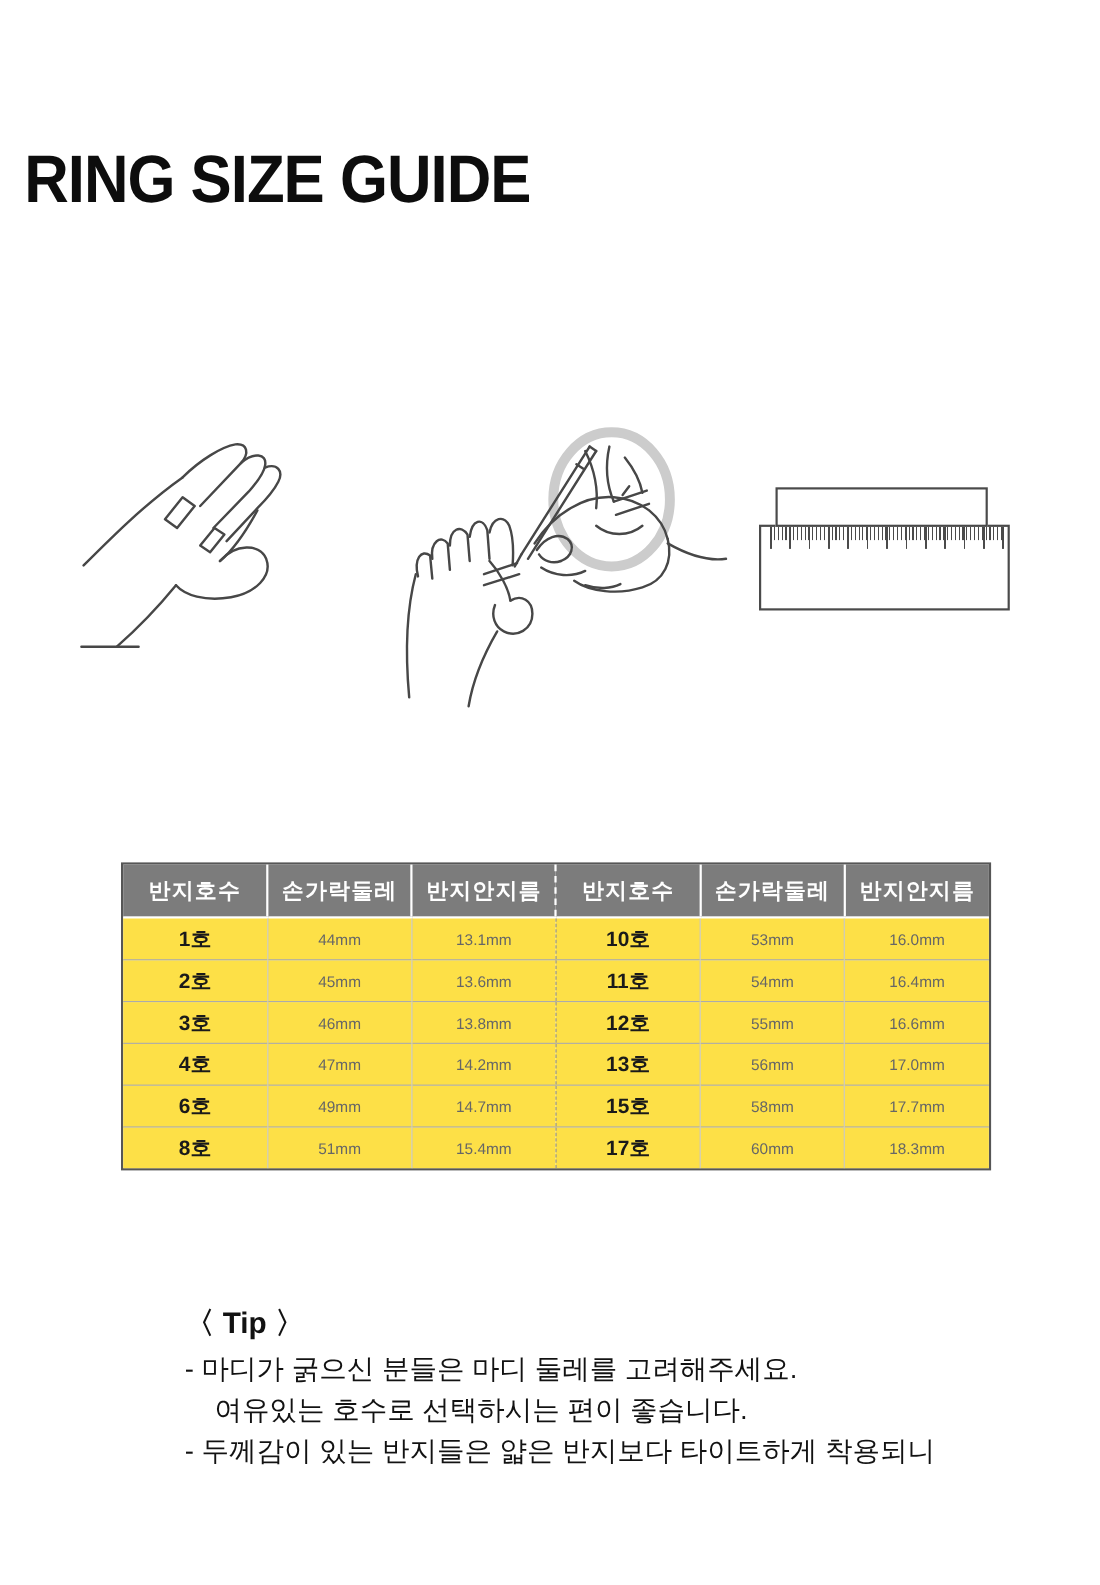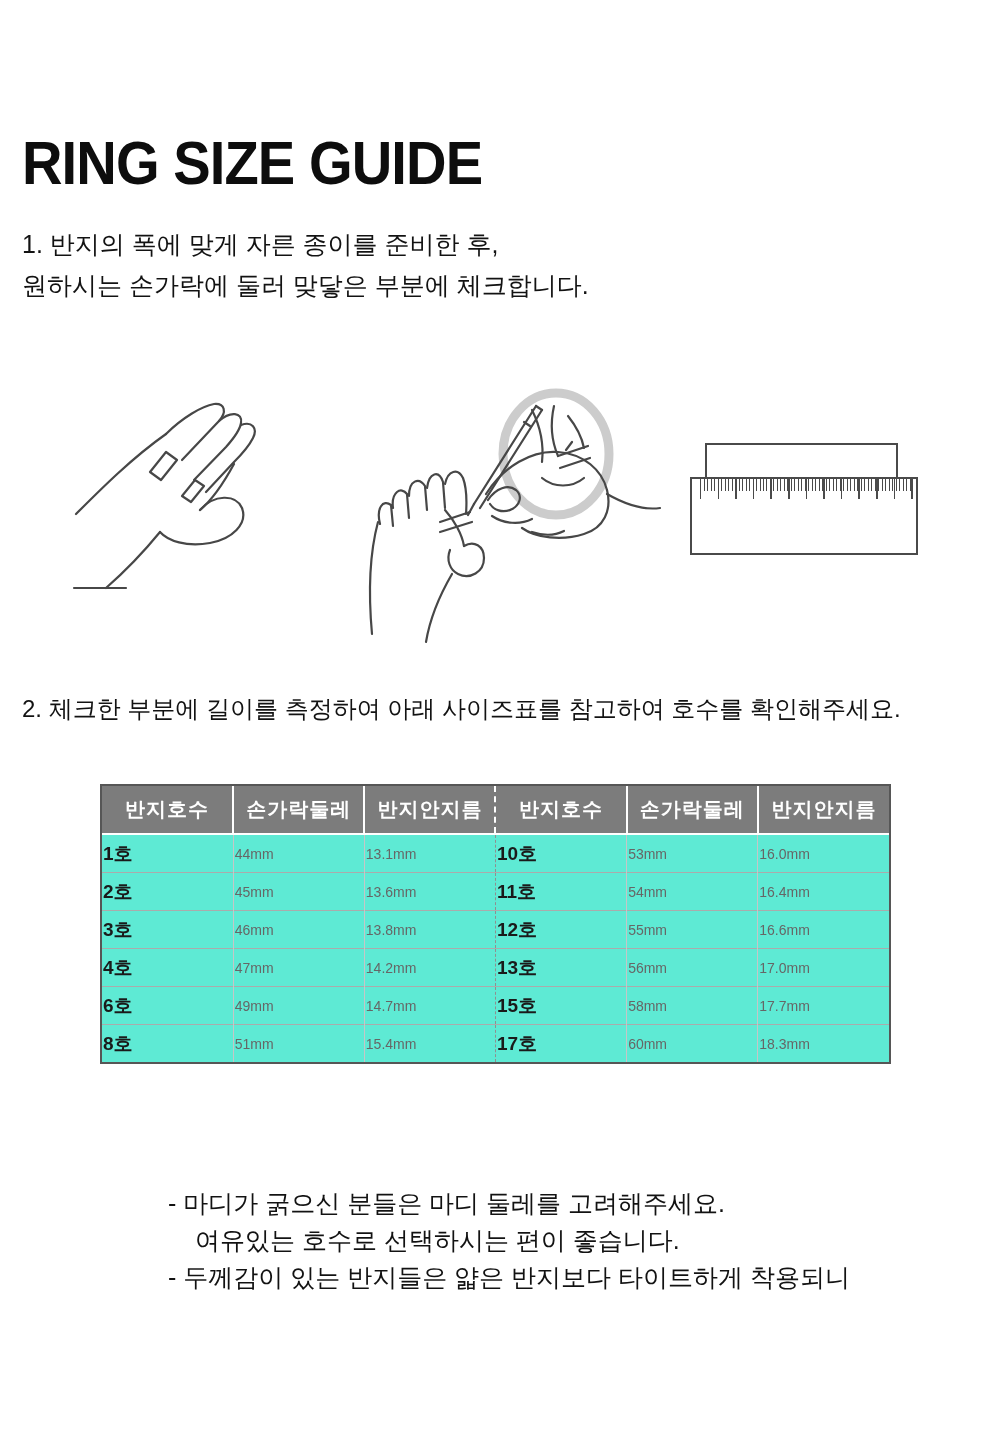--- a/index.html
+++ b/index.html
@@ -44,58 +44,54 @@
     position:absolute; left:8px; right:3px; top:0; height:12px;
     background:repeating-linear-gradient(90deg,#4a4a4a 0 1px,transparent 1px 3.5px);
   }
   .ruler-ticks-long {
     position:absolute; left:8px; right:3px; top:0; height:20px;
     background:repeating-linear-gradient(90deg,#4a4a4a 0 1.5px,transparent 1.5px 17.6px);
   }
 
   
   .size-table-wrap {
-    position:absolute; left:100px; top:784px; width:787px;
+    position:absolute; left:110px; top:784px; width:787px;
     border:2px solid #565656; background:#ffffff;
   }
   table.size-table { width:100%; border-collapse:collapse; table-layout:fixed; }
   .size-table thead th {
     background:#7c7c7c; color:#ffffff; font-size:20px; font-weight:bold;
     height:45px; border-left:2px solid #ffffff; border-bottom:2px solid #ffffff;
     letter-spacing:1px;
   }
   .size-table thead th:first-child { border-left:none; }
   .size-table thead th.dashed { border-left:2px dashed #ffffff; }
   .size-table tbody td {
-    height:35px; text-align:left; vertical-align:middle;
+    height:35px; text-align:center; vertical-align:middle;
     border-left:1px solid #c6c6c6; border-top:1px solid #ababab;
-    font-size:19px; background:#5eead4;
+    font-size:19px; background:#fde047;
   }
   .size-table tbody td:first-child { border-left:none; }
   .size-table tbody td.dashed { border-left:1px dashed #8f8f8f; }
   .size-table tbody tr:first-child td { border-top:2px solid #5a5a5a; }
   .size-table td.size { font-weight:bold; color:#1a1a1a; }
   .size-table td.val  { color:#666666; font-size:14px; }
 
   
   .tip { position:absolute; left:168px; top:1185px; font-size:25px; line-height:37px; color:#121212; }
   .tip-heading { font-weight:bold; font-size:27px; margin-bottom:5px; }
   .tip-line3 { padding-left:27px; }
 </style>
 </head>
 <body>
 
 <div class="canvas">
 
   <h1 class="page-title">RING SIZE GUIDE</h1>
 
-  <div class="step step1">
-    <span>1. 반지의 폭에 맞게 자른 종이를 준비한 후,</span><br>
-    <span>원하시는 손가락에 둘러 맞닿은 부분에 체크합니다.</span>
-  </div>
 
   <svg class="illo illo-hand1 line-art" width="205" height="215" viewBox="0 0 205 215">
     <path d="M10,122 C36,96 66,66 100,42"></path>
     <path d="M100,42 C116,26 136,14 148,12 C159,11 161,20 153,29 L116,68"></path>
     <path d="M153,29 C164,19 177,20 175,31 C174,38 168,46 160,55 L128,88"></path>
     <path d="M175,33 C186,29 192,36 187,46 C183,54 176,62 168,70 L140,100"></path>
     <path d="M168,72 C156,94 146,108 134,118"></path>
     <path d="M134,118 C148,102 170,102 176,116 C182,132 166,147 144,151 C120,155 102,149 94,140"></path>
     <path d="M94,140 C76,162 56,182 40,196"></path>
     <path d="M8,196 L60,196"></path>
@@ -146,21 +142,20 @@
   </svg>
 
   <div class="illo illo-ruler">
     <div class="ruler-strip"></div>
     <div class="ruler-body">
       <div class="ruler-ticks-fine"></div>
       <div class="ruler-ticks-long"></div>
     </div>
   </div>
 
-  <div class="step step2">2. 체크한 부분에 길이를 측정하여 아래 사이즈표를 참고하여 호수를 확인해주세요.</div>
 
   <div class="size-table-wrap">
     <table class="size-table">
       <thead>
         <tr>
           <th>반지호수</th>
           <th>손가락둘레</th>
           <th>반지안지름</th>
           <th class="dashed">반지호수</th>
           <th>손가락둘레</th>
@@ -214,18 +209,19 @@
           <td class="val">15.4mm</td>
           <td class="size dashed">17호</td>
           <td class="val">60mm</td>
           <td class="val">18.3mm</td>
         </tr>
       </tbody>
     </table>
   </div>
 
   <div class="tip">
+    <div class="tip-heading">〈 Tip 〉</div>
     <div class="tip-line">- 마디가 굵으신 분들은 마디 둘레를 고려해주세요.</div>
     <div class="tip-line tip-line3">여유있는 호수로 선택하시는 편이 좋습니다.</div>
     <div class="tip-line">- 두께감이 있는 반지들은 얇은 반지보다 타이트하게 착용되니</div>
   </div>
 
 </div>
 
 </body></html>

